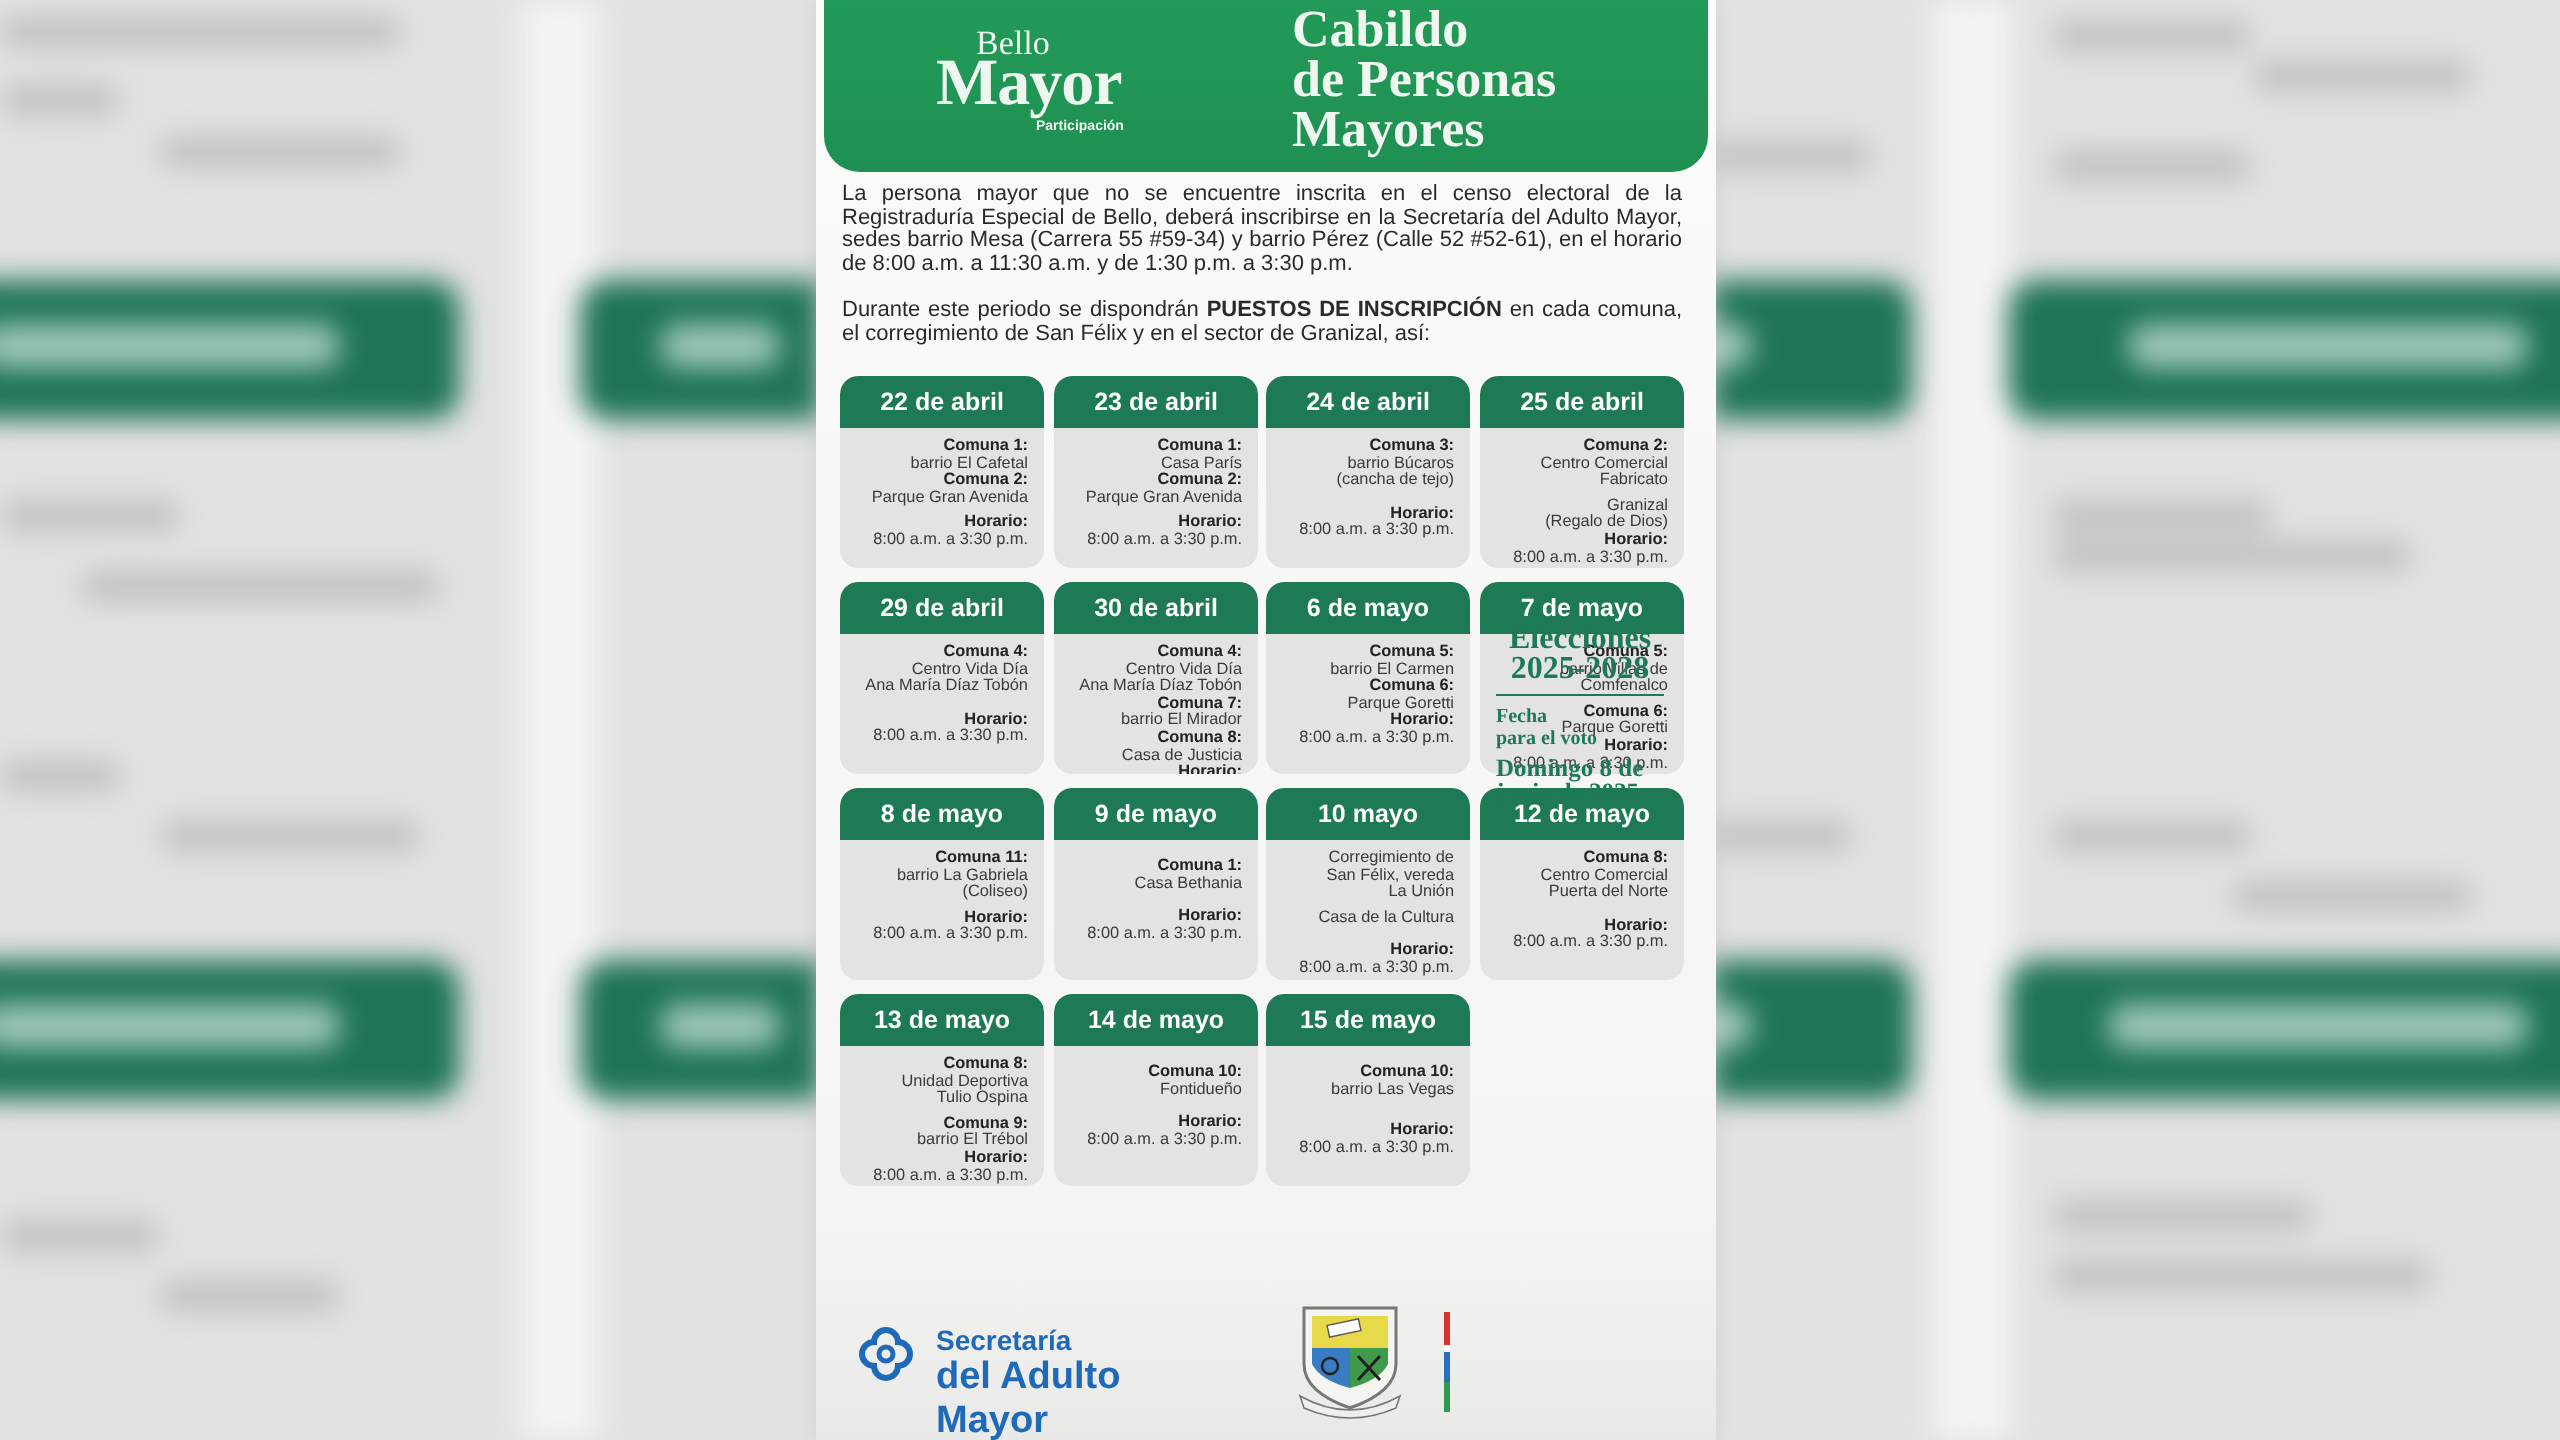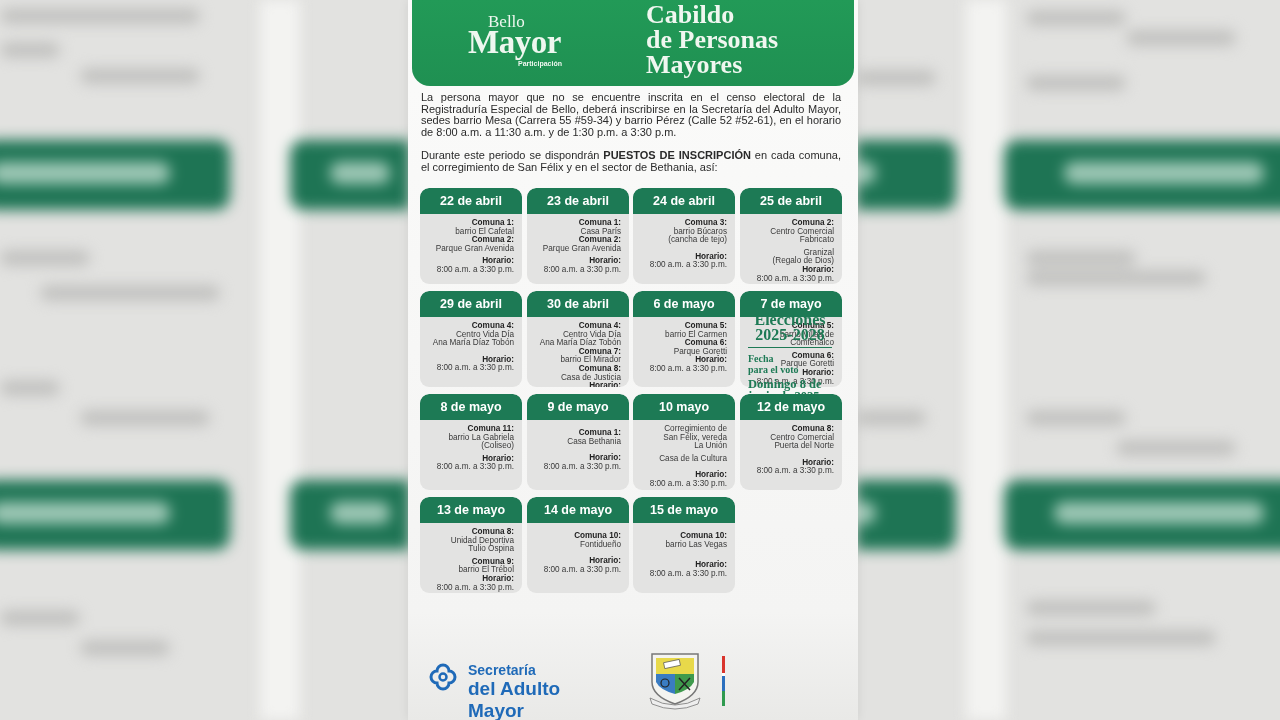--- a/index.html
+++ b/index.html
@@ -120,21 +120,21 @@
         <span class="b3">Participación</span>
       </div>
       <div class="title">
         <div>Cabildo</div>
         <div>de Personas</div>
         <div>Mayores</div>
       </div>
     </div>
 
     <p class="intro">La persona mayor que no se encuentre inscrita en el censo electoral de la Registraduría Especial de Bello, deberá inscribirse en la Secretaría del Adulto Mayor, sedes barrio Mesa (Carrera 55 #59-34) y barrio Pérez (Calle 52 #52-61), en el horario de 8:00 a.m. a 11:30 a.m. y de 1:30 p.m. a 3:30 p.m.</p>
-    <p class="intro intro2"><span>Durante este periodo se dispondrán </span><b>PUESTOS DE INSCRIPCIÓN</b><span> en cada comuna, el corregimiento de San Félix y en el sector de Bethania, así:</span></p>
+    <p class="intro intro2"><span>Durante este periodo se dispondrán </span><b>PUESTOS DE INSCRIPCIÓN</b><span> en cada comuna, el corregimiento de San Félix y en el sector de Granizal, así:</span></p>
 
     <div class="grid" id="grid">
         <div class="card" style="left: 0px; top: 0px;">
           <div class="head">22 de abril</div>
           <div class="body">
             <div class="lbl">Comuna 1:</div>
             <div class="txt">barrio El Cafetal</div>
             <div class="lbl">Comuna 2:</div>
             <div class="txt">Parque Gran Avenida</div>
             <div class="sp"></div>

